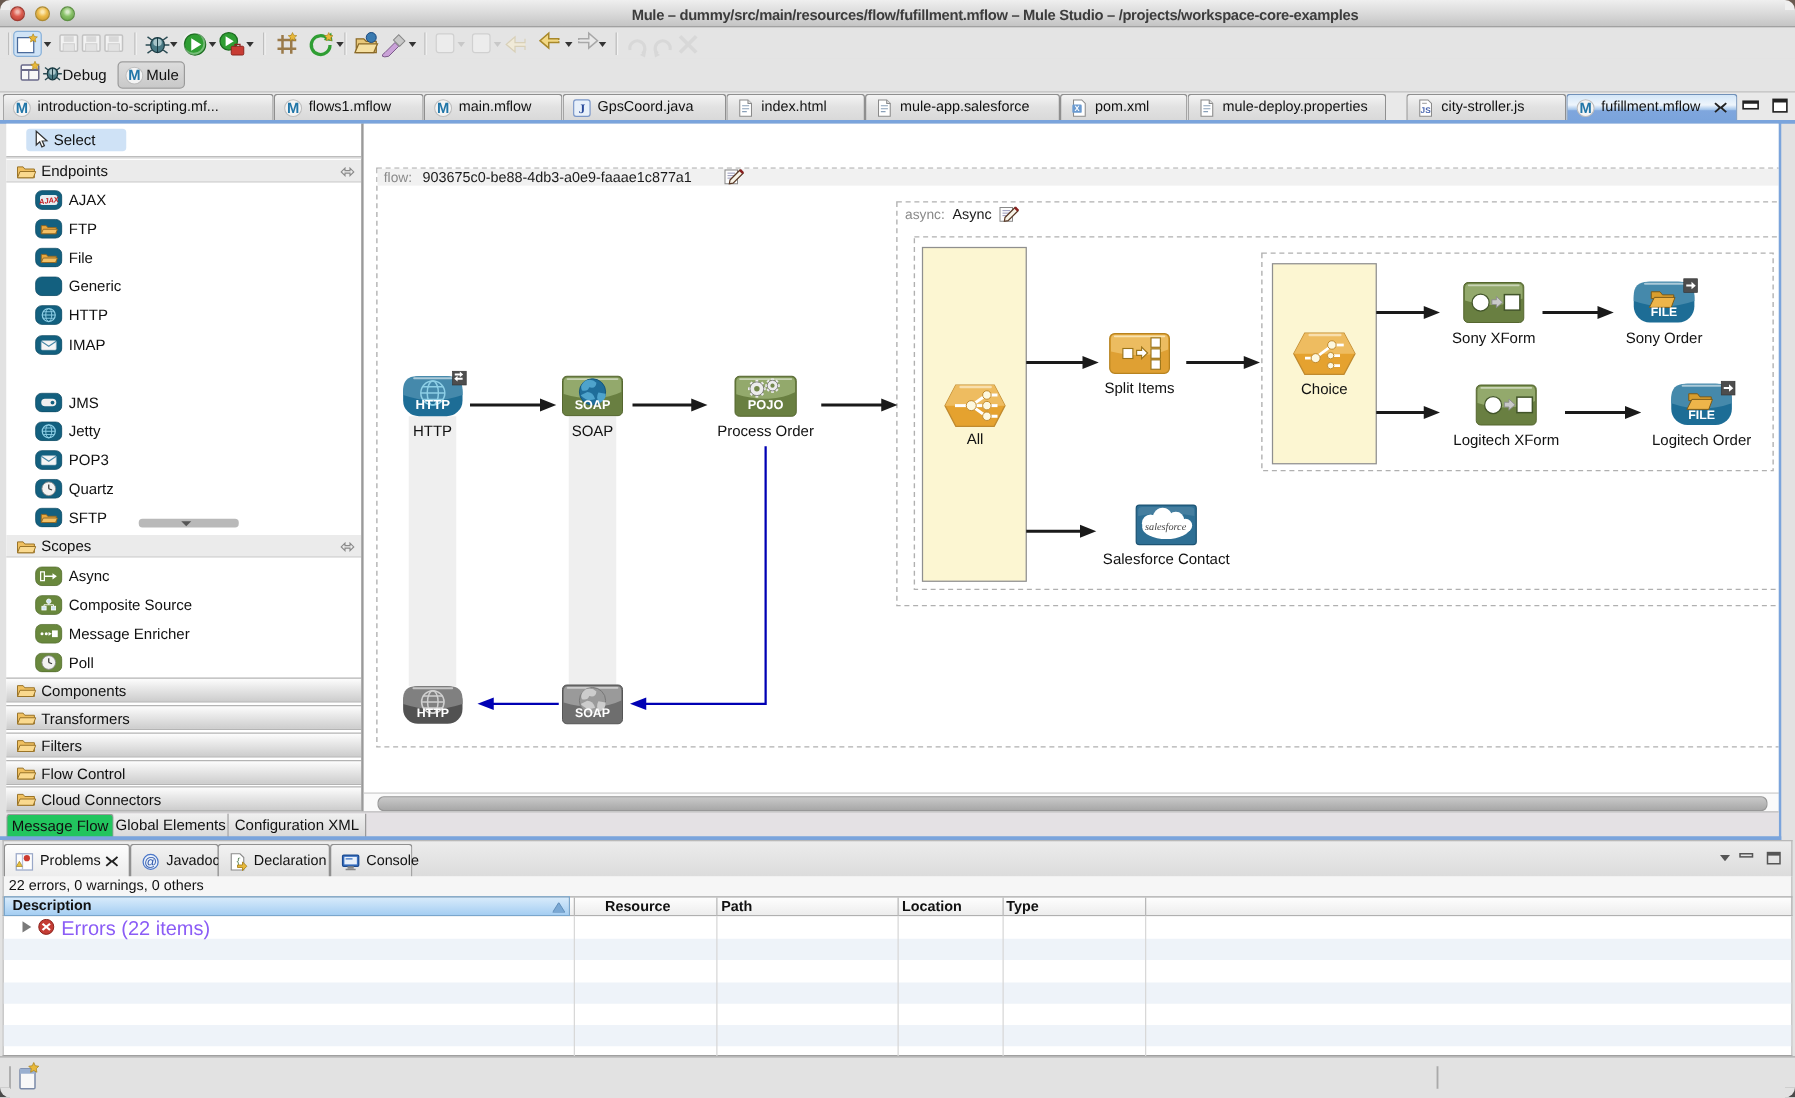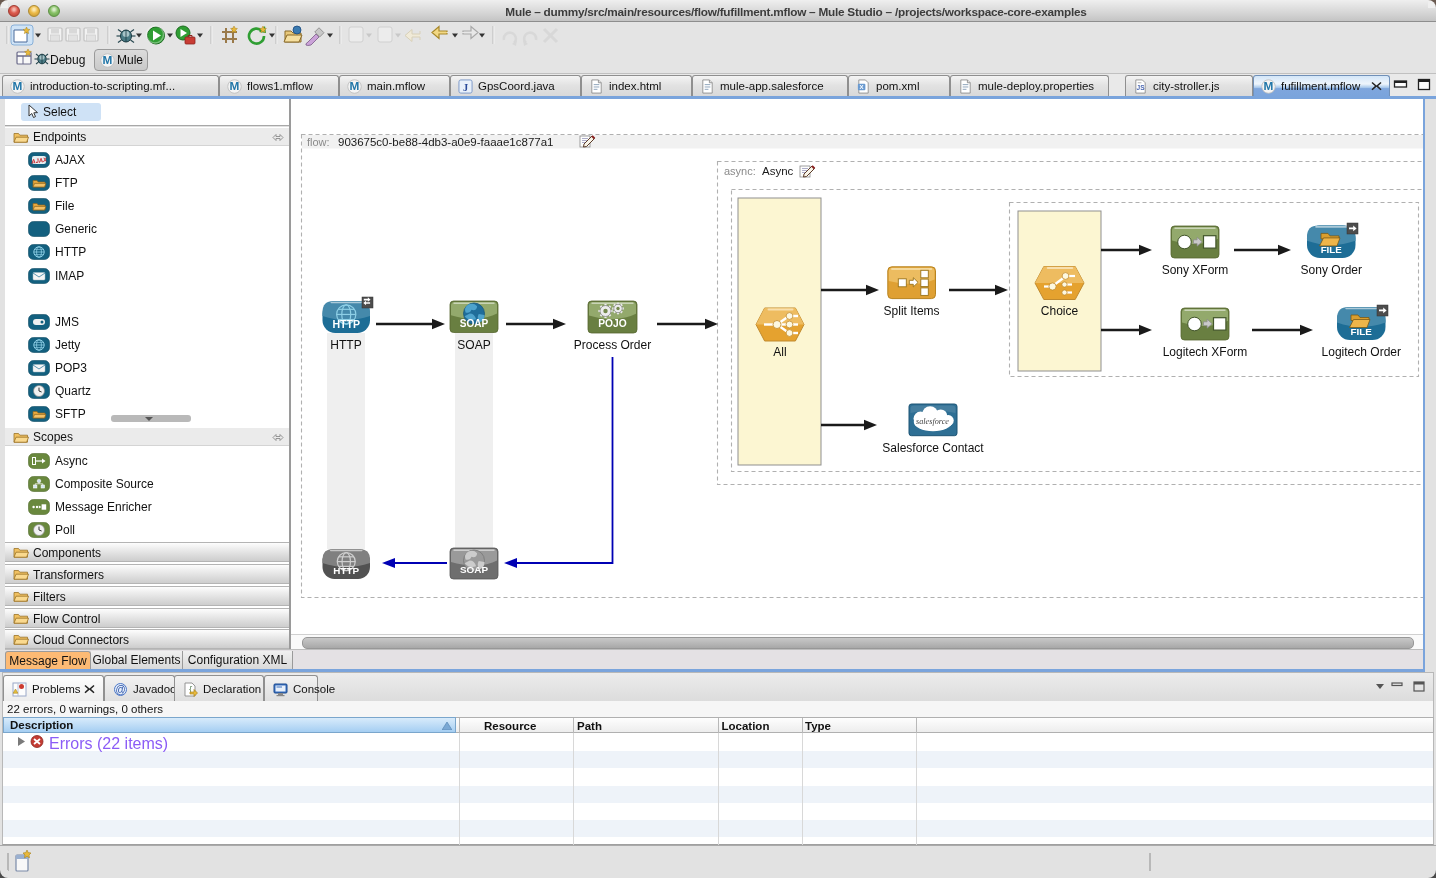--- a/index.html
+++ b/index.html
@@ -53,21 +53,21 @@
 #canvas { left:291px; top:99px; width:1132px; height:535px; background:#fff; overflow:hidden; }
 #hscroll { left:291px; top:634px; width:1132px; height:17px; background:#fafafa; border-top:1px solid #d0d0d0;}
 #hthumb { left:302px; top:636.5px; width:1112px; height:12px; background:linear-gradient(#c8c8c8,#a8a8a8); border-radius:5px; border:1px solid #979797;}
 #editor-right { left:1423px; top:96px; width:2px; height:576px; background:#7aa4dc; }
 #editor-bottom { left:0; top:669px; width:1425px; height:3px; background:#7aa4dc; }
 
 
 #btabs { left:5px; top:649px; width:1418px; height:20px; background:#e4e1e4; border-top:1px solid #bdbdbd; }
 .btab { position:absolute; top:1px; height:19px; border-right:1px solid #9a9a9a; font-size:12px; color:#111;
   background:linear-gradient(#f0f0f0,#d8d8d8); text-align:center; }
-.btab.active { background:#fdba74; border:1px solid #9a9a9a; border-bottom:none; border-radius:3px 3px 0 0; }
+.btab.active { background:#22c55e; border:1px solid #9a9a9a; border-bottom:none; border-radius:3px 3px 0 0; }
 .btab span { position:relative; top:2px; }
 
 
 #probrow { left:2px; top:672px; width:1432px; height:29px; background:linear-gradient(#ececec,#dcdcdc); border:1px solid #b8b8b8; border-bottom:none;}
 .ptab { position:absolute; top:2px; height:27px; font-size:11.5px; color:#111; background:linear-gradient(#f2f2f2,#dedede);
   border:1px solid #909090; border-bottom:none; border-radius:3px 3px 0 0; }
 .ptab.active { background:linear-gradient(#fdfdfd,#ececec); }
 #errline { left:2px; top:701px; width:1432px; height:16px; background:#f6f6f6; font-size:11.5px; color:#111; border-left:1px solid #b8b8b8; border-right:1px solid #b8b8b8;}
 #tblhead { left:2px; top:717px; width:1432px; height:16px; background:linear-gradient(#fefefe,#ededed); border:1px solid #b0b0b0; border-left:1px solid #b8b8b8;}
 #deschead { left:3px; top:717px; width:453px; height:16px; background:linear-gradient(#d8ebfb,#a5cef2); border:1px solid #7aa6cc; font-size:11.5px; font-weight:bold; color:#111;}
@@ -785,21 +785,21 @@
       <span style="position:absolute;left:28px;top:7px;">Javadoc</span>
     </div>
 <div class="ptab" style="left:171px; width:90px;">
       <svg style="position:absolute;left:8px;top:6px;" width="15" height="15" viewBox="0 0 15 15">
         <path d="M2,1 h7 l3,3 v10 h-10 z" fill="#fff" stroke="#8a8a8a" stroke-width="0.9"></path>
         <text x="5.5" y="9" font-size="7" fill="#3a6a3a" font-family="Liberation Mono">{</text>
         <path d="M7,10 h4 v-2.5 l3.5,3.5 l-3.5,3.5 v-2.5 h-4 z" fill="#e8b83a" stroke="#a8821a" stroke-width="0.7"></path>
       </svg>
       <span style="position:absolute;left:28px;top:7px;">Declaration</span>
     </div>
-<div class="ptab" style="left:261px; width:54px;">
+<div class="ptab" style="left:261px; width:66px;">
       <svg style="position:absolute;left:8px;top:6px;" width="15" height="15" viewBox="0 0 15 15">
         <rect x="1" y="2" width="13" height="9" rx="1" fill="#3a70c0" stroke="#1a4a90" stroke-width="1"></rect>
         <rect x="2.5" y="3.5" width="10" height="6" fill="#e8f0fa"></rect>
         <line x1="3.5" y1="5" x2="9" y2="5" stroke="#3a70c0" stroke-width="1"></line>
         <rect x="5" y="11" width="5" height="2" fill="#888"></rect>
         <rect x="3.5" y="13" width="8" height="1.2" fill="#888"></rect>
       </svg>
       <span style="position:absolute;left:28px;top:7px;">Console</span>
     </div>
 <svg style="position:absolute;left:1372px;top:8px;" width="56" height="12" viewBox="0 0 56 12">

